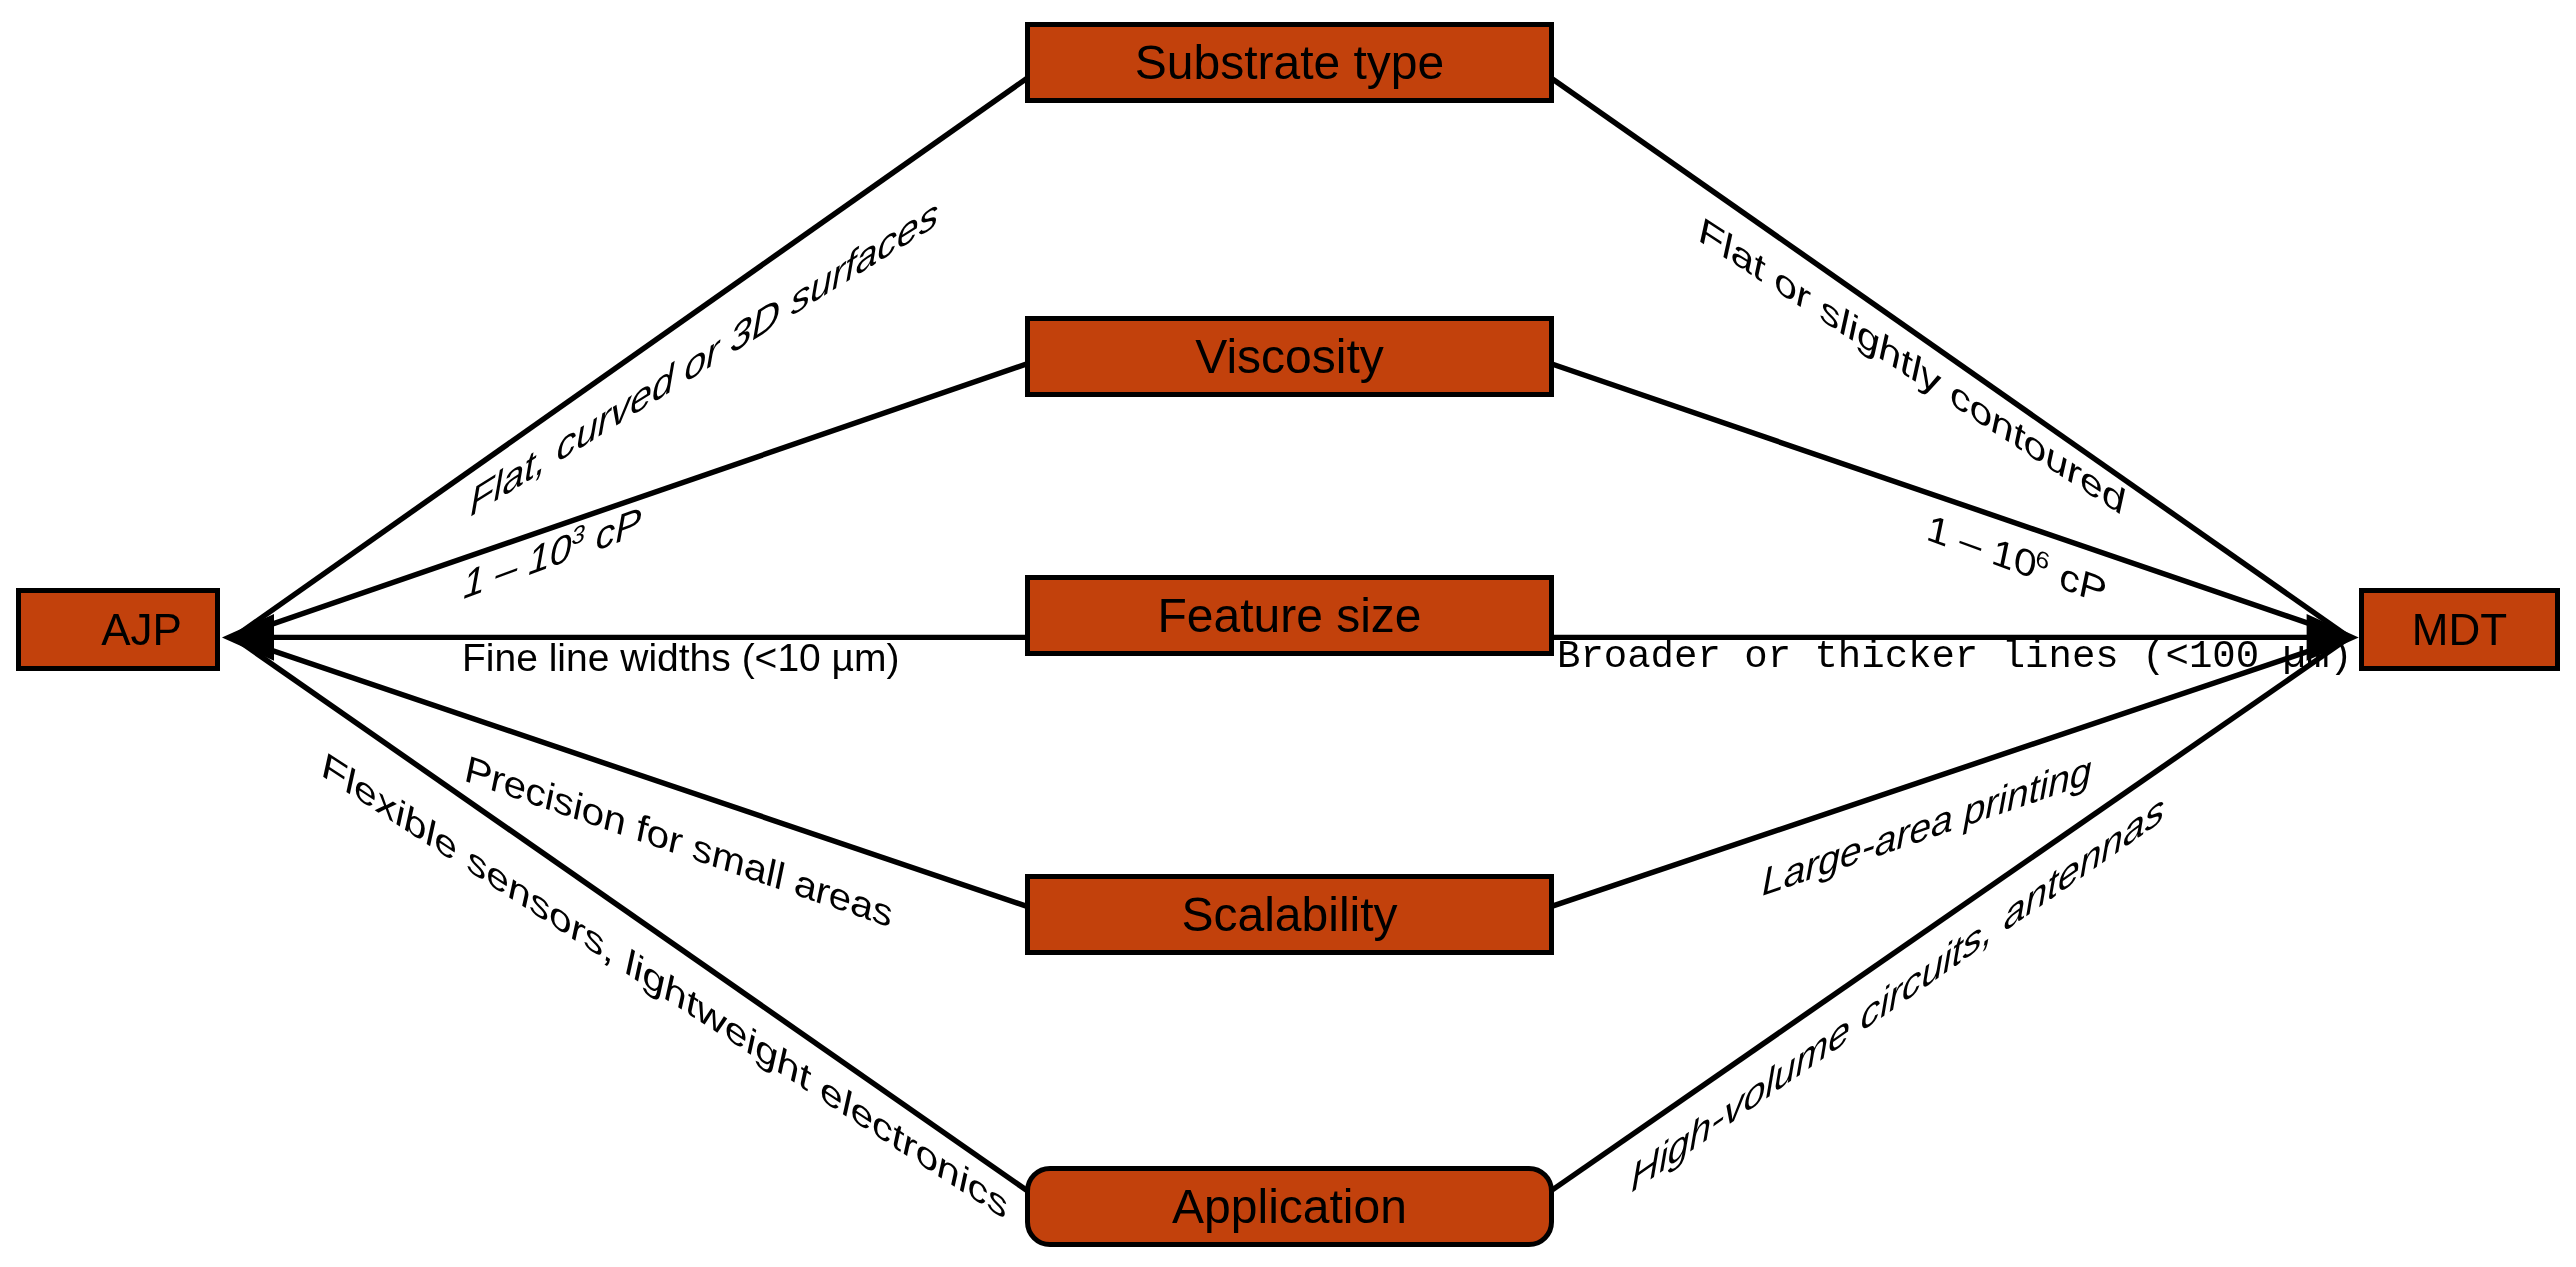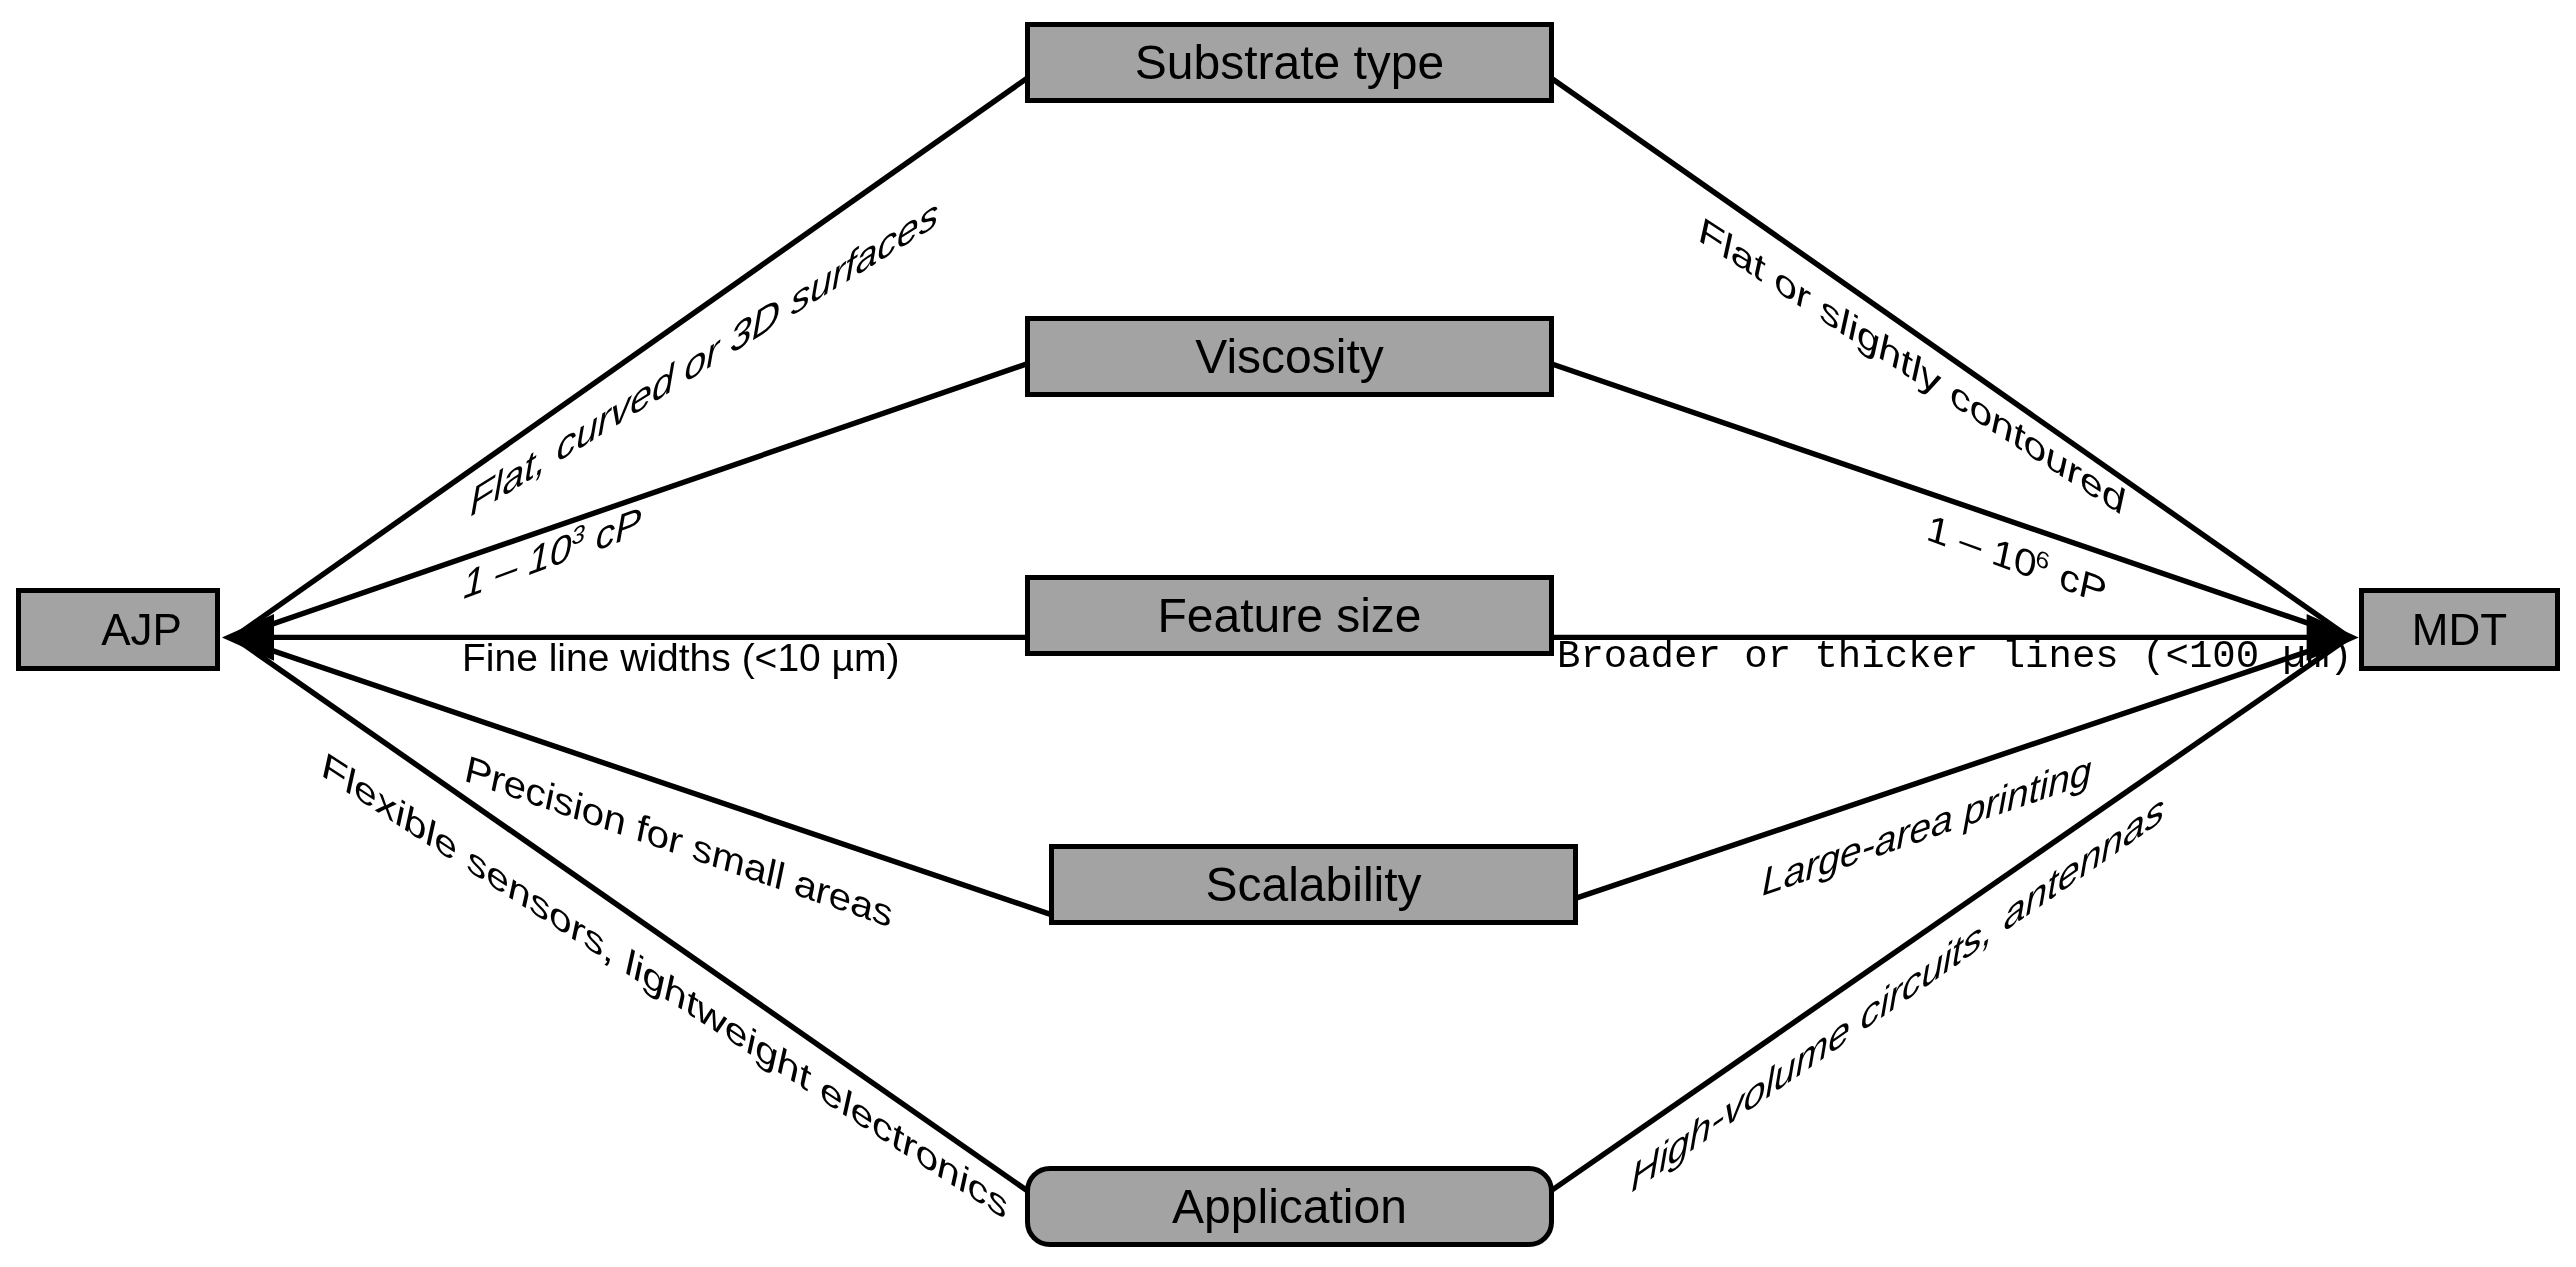--- a/index.html
+++ b/index.html
@@ -14,37 +14,37 @@
   }
   .wires{
     position:absolute;
     left:0;top:0;
     z-index:1;
   }
   .box{
     position:absolute;
     box-sizing:border-box;
     border:5.4px solid #000000;
-    background:#a3a3a3;
+    background:#c2410c;
     display:flex;
     align-items:center;
     justify-content:center;
     font-size:48px;
     line-height:1;
     z-index:2;
     white-space:nowrap;
   }
   .endbox{font-size:44px;}
   .box-ajp{left:15.6px;top:588px;width:204px;height:83px;padding-left:48px;}
   .box-mdt{left:2359px;top:588px;width:201px;height:83px;text-align:right;}
   .mid{left:1025px;width:529px;height:81px;}
   .box-substrate{top:22px;}
   .box-viscosity{top:316px;}
   .box-feature{top:575px;}
-  .box-scalability{top:844px;margin-left:24px;}
+  .box-scalability{top:874px;}
   .box-application{top:1166px;border-radius:25px;}
 
   .lbl{
     position:absolute;
     font-size:39px;
     line-height:1;
     font-style:italic;
     white-space:nowrap;
     transform-origin:0 0;
     z-index:1;

